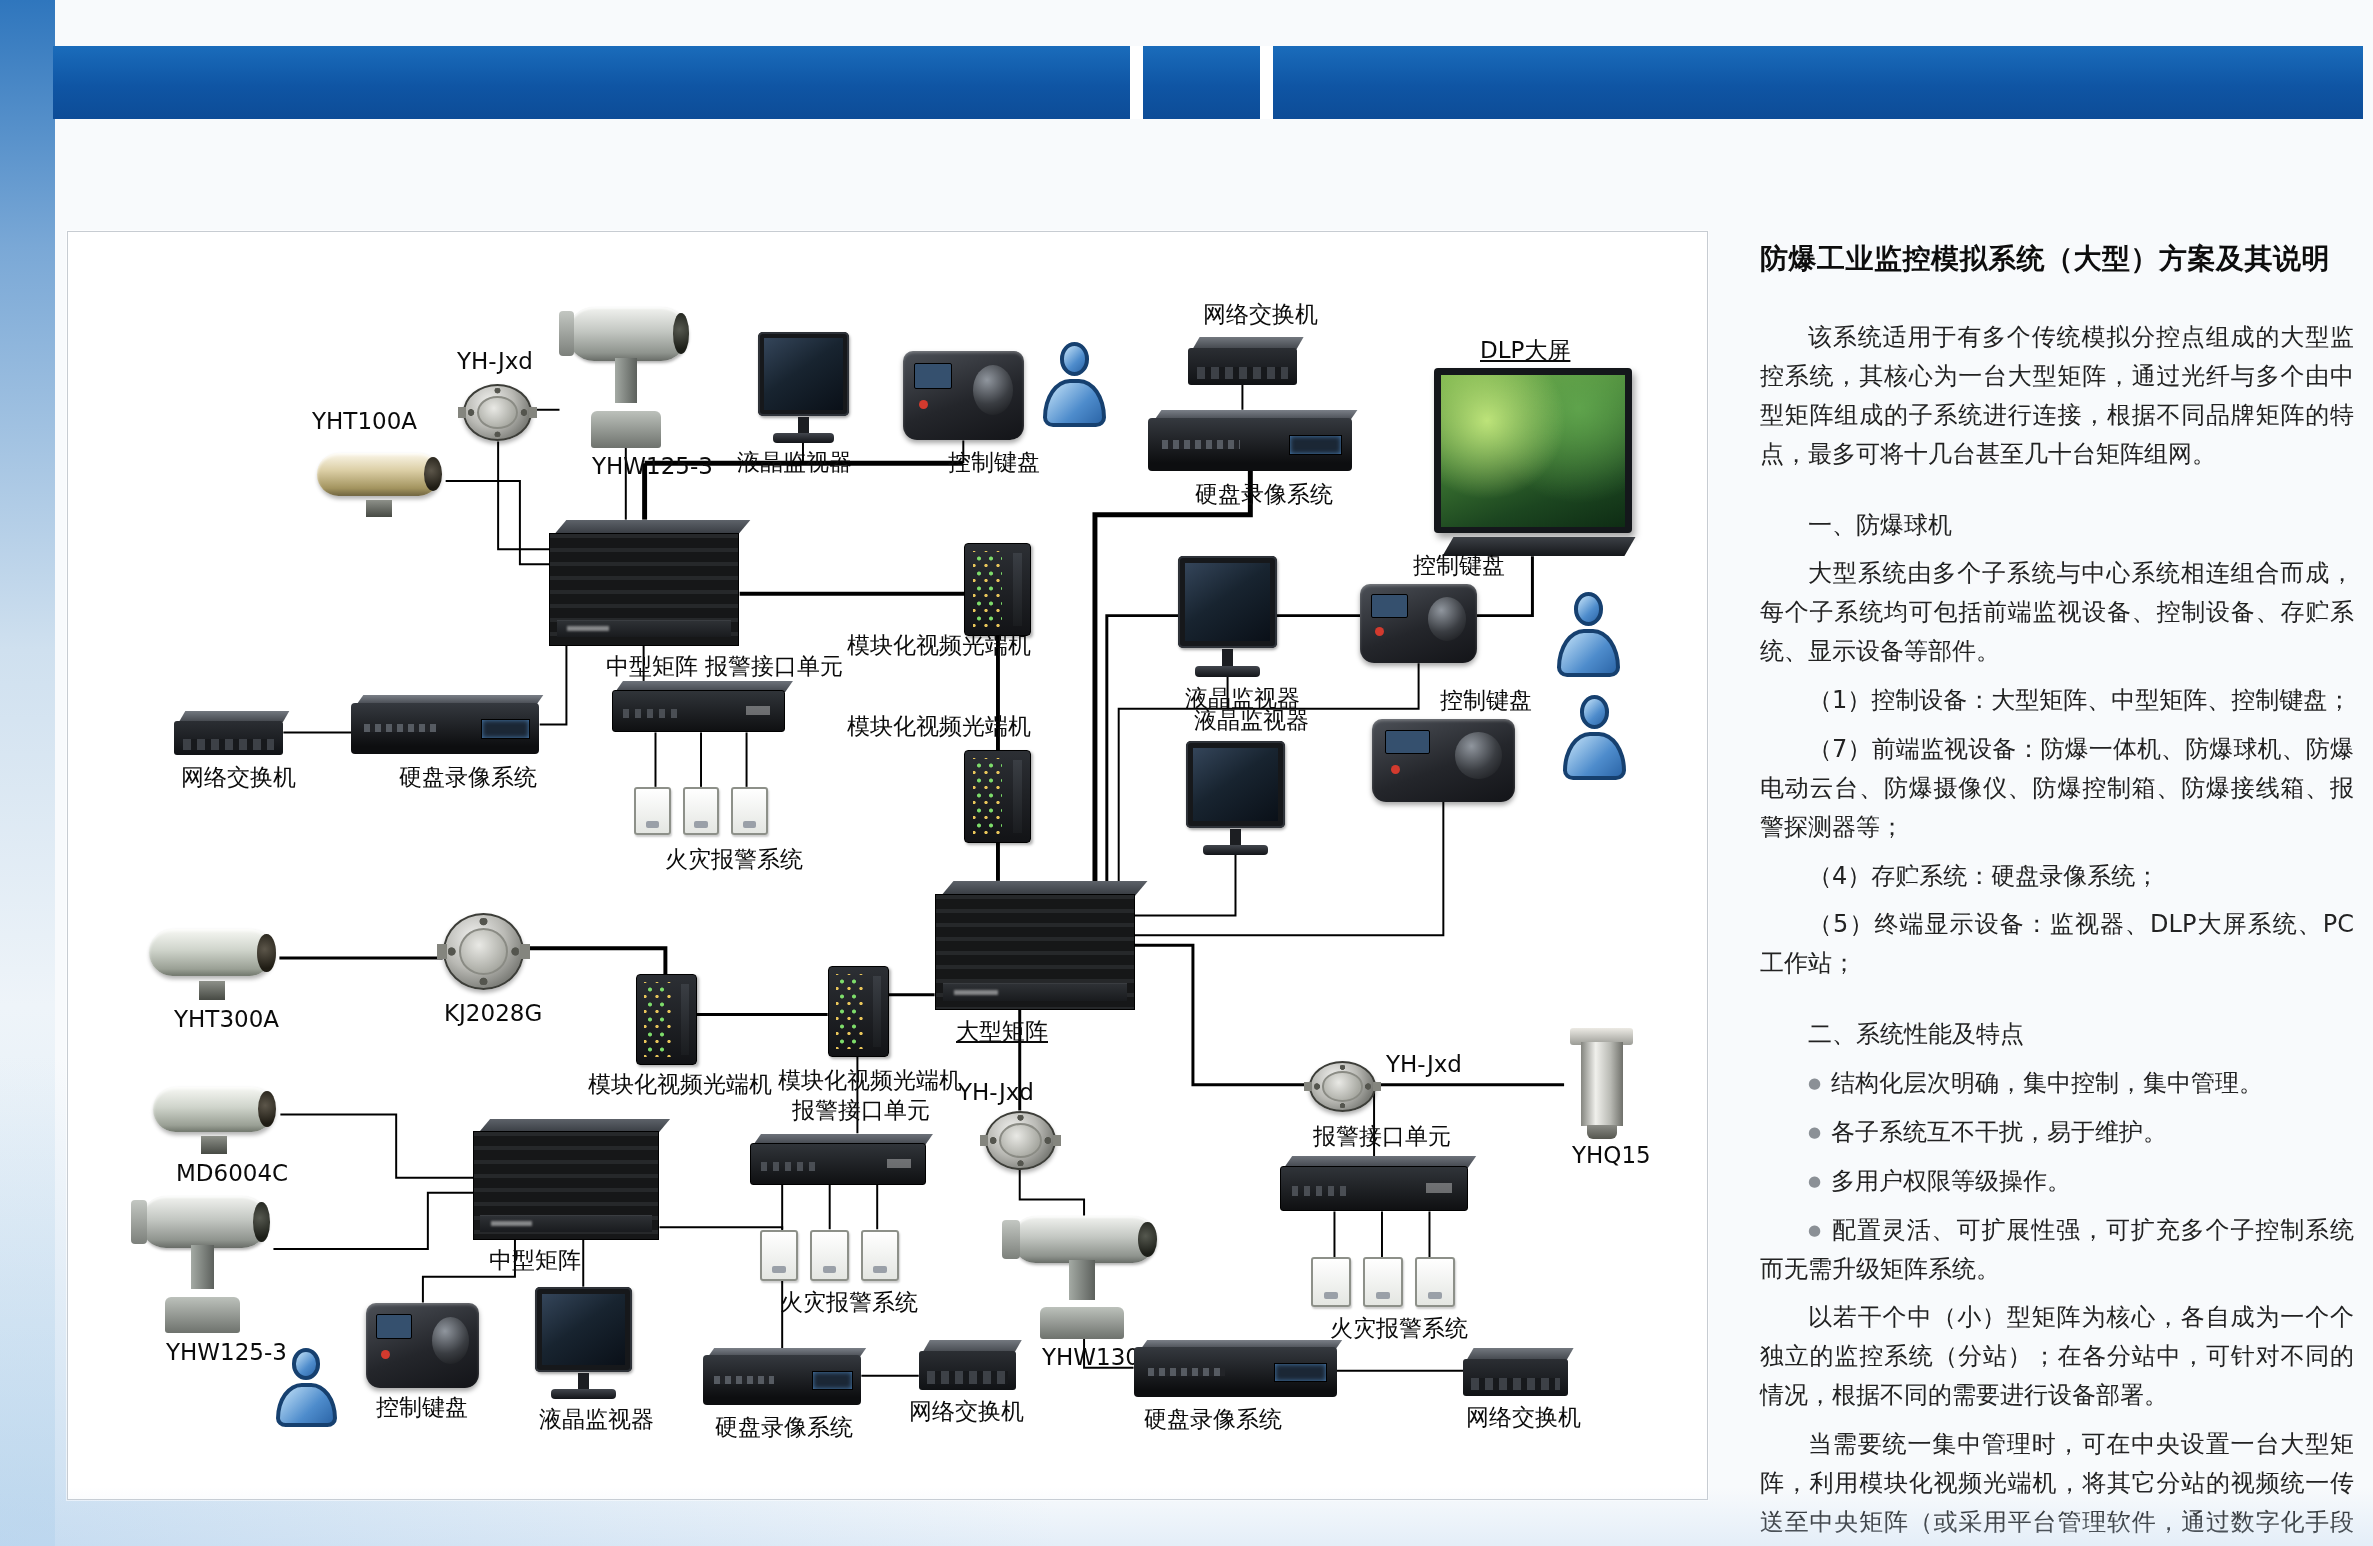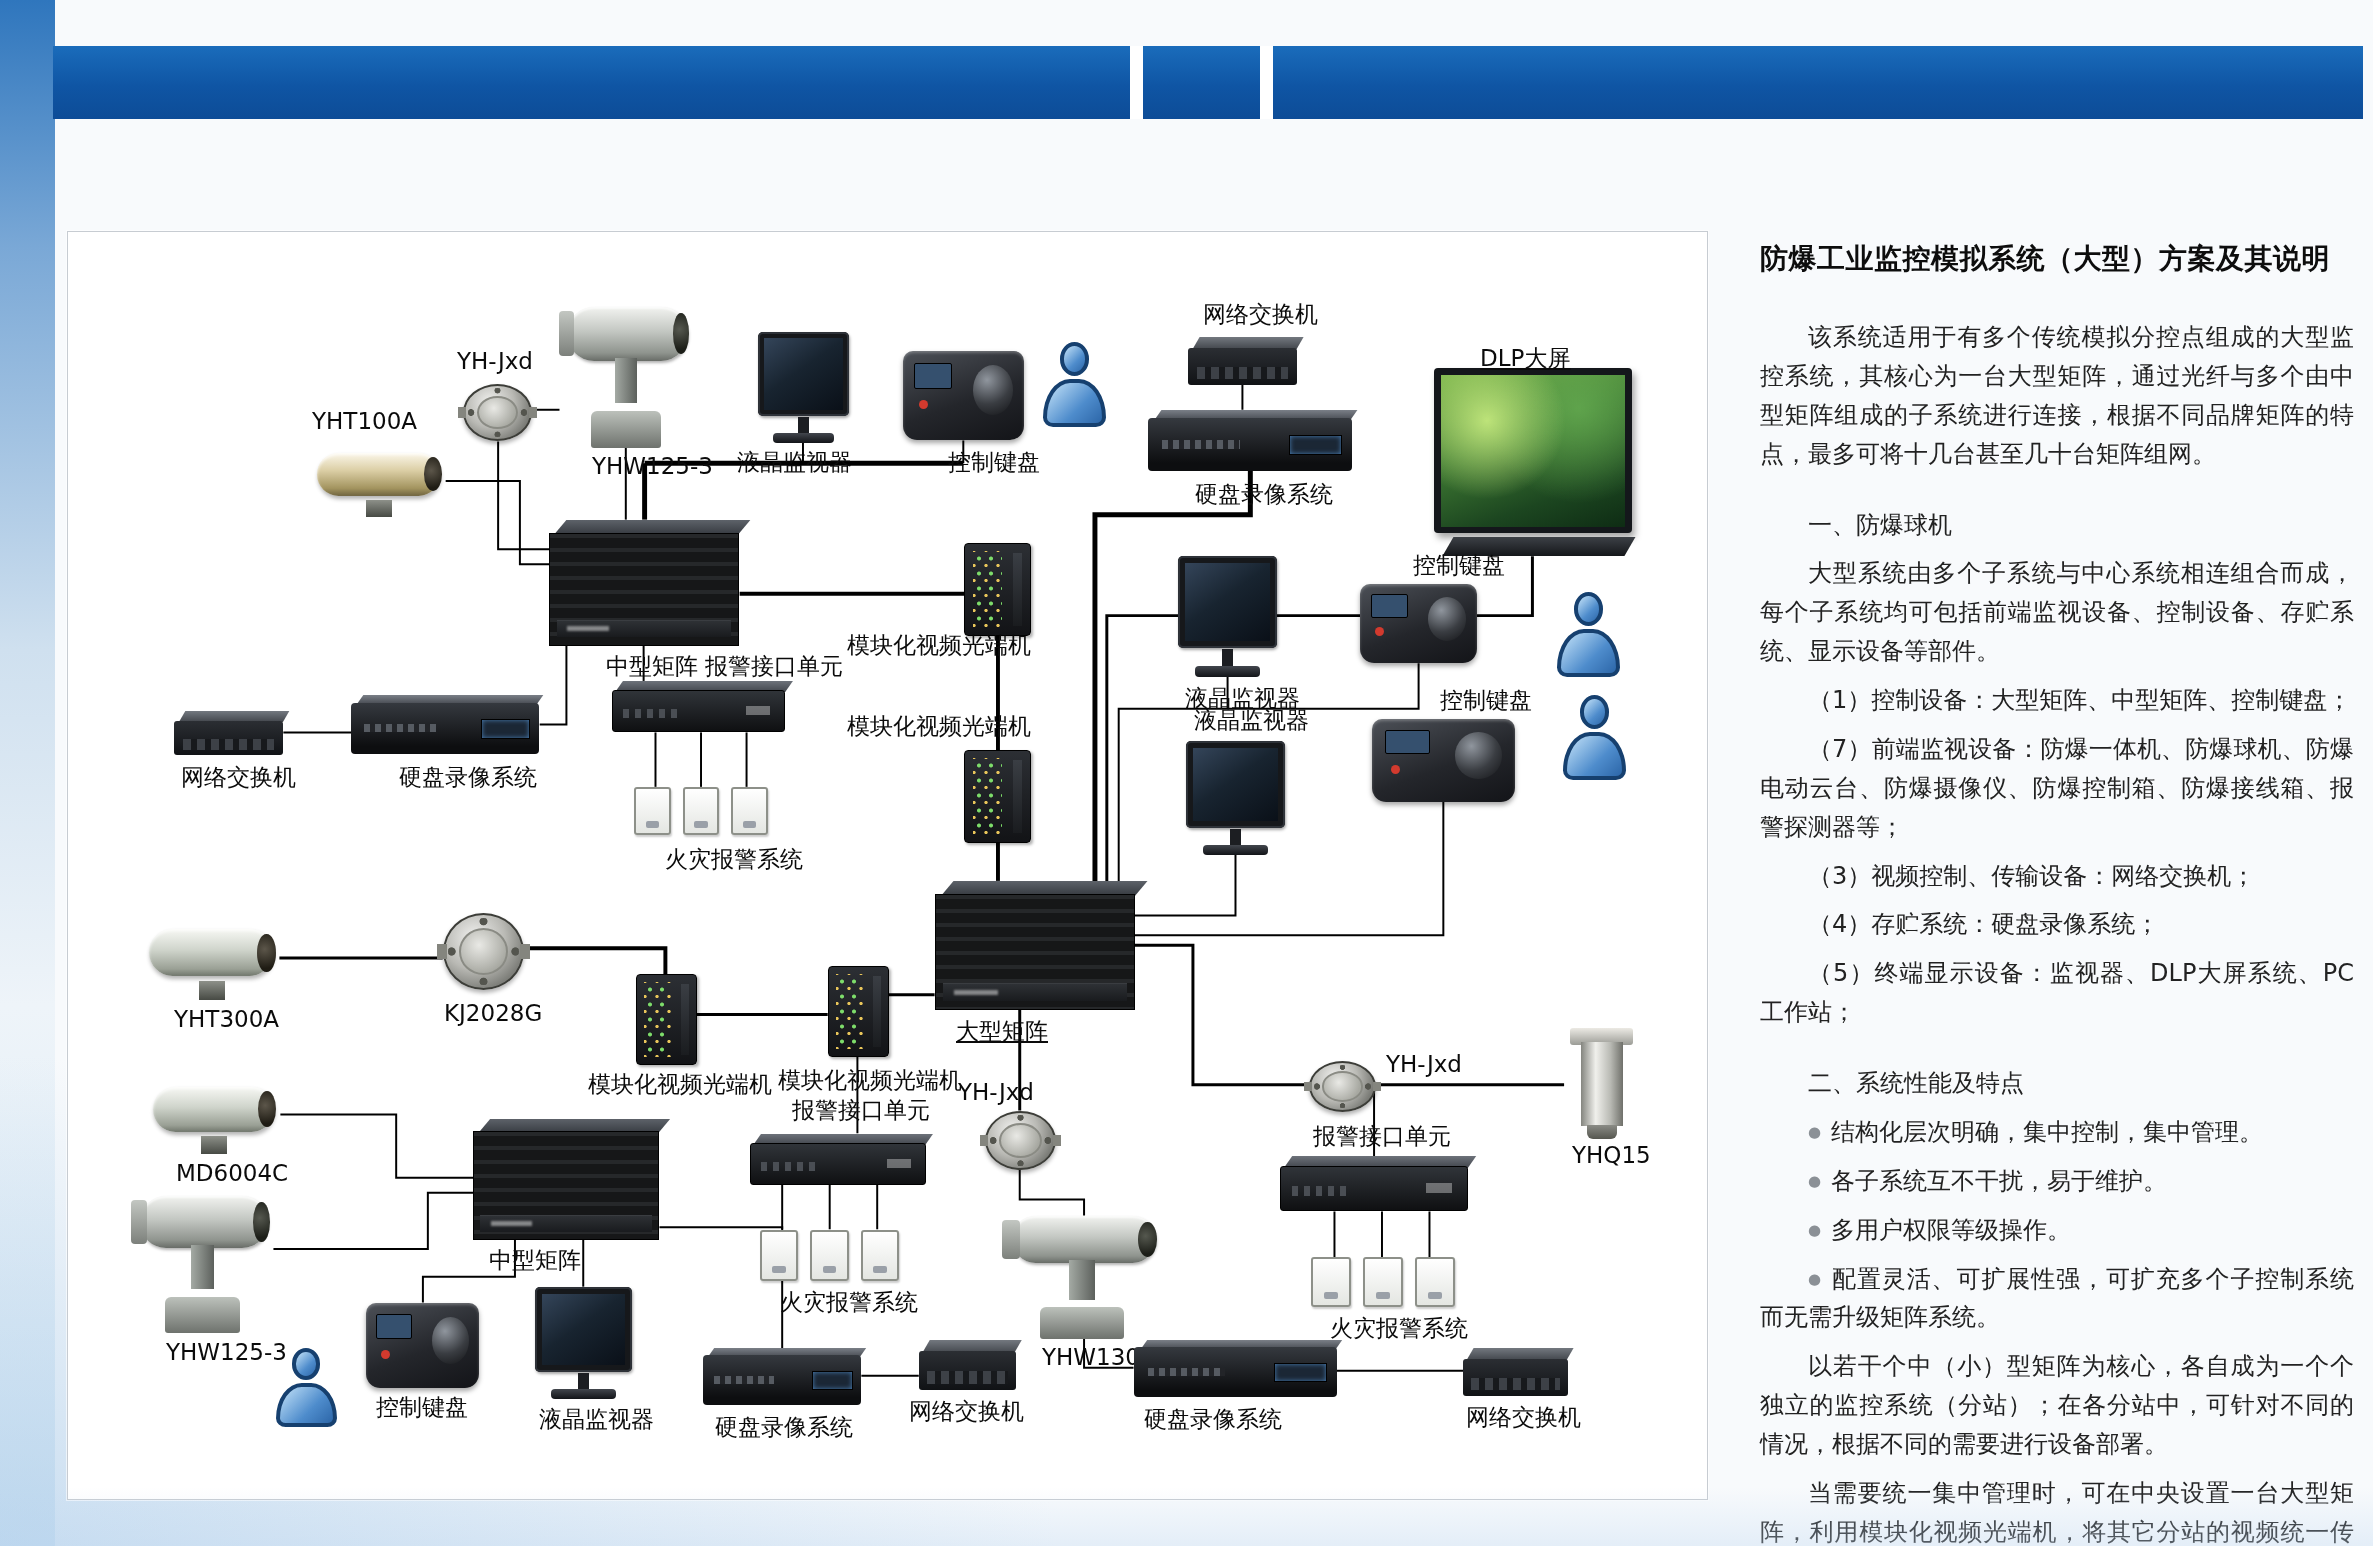--- a/index.html
+++ b/index.html
@@ -289,21 +289,21 @@
           <div class="dvrpanel"></div>
         </div>
       </div>
       <span class="nlabel" style="left: 1195px; top: 479px;">硬盘录像系统</span>
       <div class="node dlp" style="left: 1434px; top: 368px; width: 198px; height: 188px;">
         <div class="dlpframe">
           <div class="dlpscr"></div>
         </div>
         <div class="dlpstand"></div>
       </div>
-      <span class="nlabel" style="left: 1480px; top: 343px; text-decoration: underline;">DLP大屏</span>
+      <span class="nlabel" style="left: 1480px; top: 335px; text-decoration: underline;">DLP大屏</span>
       <div class="node matrix m" style="left: 549px; top: 520px; width: 190px; height: 126px;">
         <div class="mxtop"></div>
         <div class="mxbody"></div>
         <div class="mxstrip"></div>
       </div>
       <span class="nlabel" style="left: 606px; top: 651px;">中型矩阵</span>
       <div class="node alarm-unit" style="left: 612px; top: 681px; width: 173px; height: 51px;">
         <div class="altop"></div>
         <div class="albody">
           <div class="aldots"></div>
@@ -529,21 +529,20 @@
     </div>
 
   <div class="article">
     <h1 class="article-title">防爆工业监控模拟系统（大型）方案及其说明</h1>
     <div>
         <p class="para body">该系统适用于有多个传统模拟分控点组成的大型监控系统，其核心为一台大型矩阵，通过光纤与多个由中型矩阵组成的子系统进行连接，根据不同品牌矩阵的特点，最多可将十几台甚至几十台矩阵组网。</p>
         <p class="para heading">一、防爆球机</p>
         <p class="para body">大型系统由多个子系统与中心系统相连组合而成，每个子系统均可包括前端监视设备、控制设备、存贮系统、显示设备等部件。</p>
         <p class="para body">（1）控制设备：大型矩阵、中型矩阵、控制键盘；</p>
         <p class="para body">（7）前端监视设备：防爆一体机、防爆球机、防爆电动云台、防爆摄像仪、防爆控制箱、防爆接线箱、报警探测器等；</p>
-        <p class="para body">（3）视频控制、传输设备：网络交换机；</p>
         <p class="para body">（4）存贮系统：硬盘录像系统；</p>
         <p class="para body">（5）终端显示设备：监视器、DLP大屏系统、PC工作站；</p>
         <p class="para heading">二、系统性能及特点</p>
         <p class="para bullet"><span class="dot">●</span>结构化层次明确，集中控制，集中管理。</p>
         <p class="para bullet"><span class="dot">●</span>各子系统互不干扰，易于维护。</p>
         <p class="para bullet"><span class="dot">●</span>多用户权限等级操作。</p>
         <p class="para bullet"><span class="dot">●</span>配置灵活、可扩展性强，可扩充多个子控制系统而无需升级矩阵系统。</p>
         <p class="para body">以若干个中（小）型矩阵为核心，各自成为一个个独立的监控系统（分站）；在各分站中，可针对不同的情况，根据不同的需要进行设备部署。</p>
         <p class="para body">当需要统一集中管理时，可在中央设置一台大型矩阵，利用模块化视频光端机，将其它分站的视频统一传送至中央矩阵（或采用平台管理软件，通过数字化手段传输视频和管理其它分站的矩阵），各系统之间采用星形结构连接。通常情况下，中央矩阵的权限较高，可对前端任意监控点进行控制，且不受其它矩阵的影响，但有时需要依靠前端系统作快速响应（如门卫），此时可将部分监控点位的权限设为分站级别最高。</p>
       </div>

